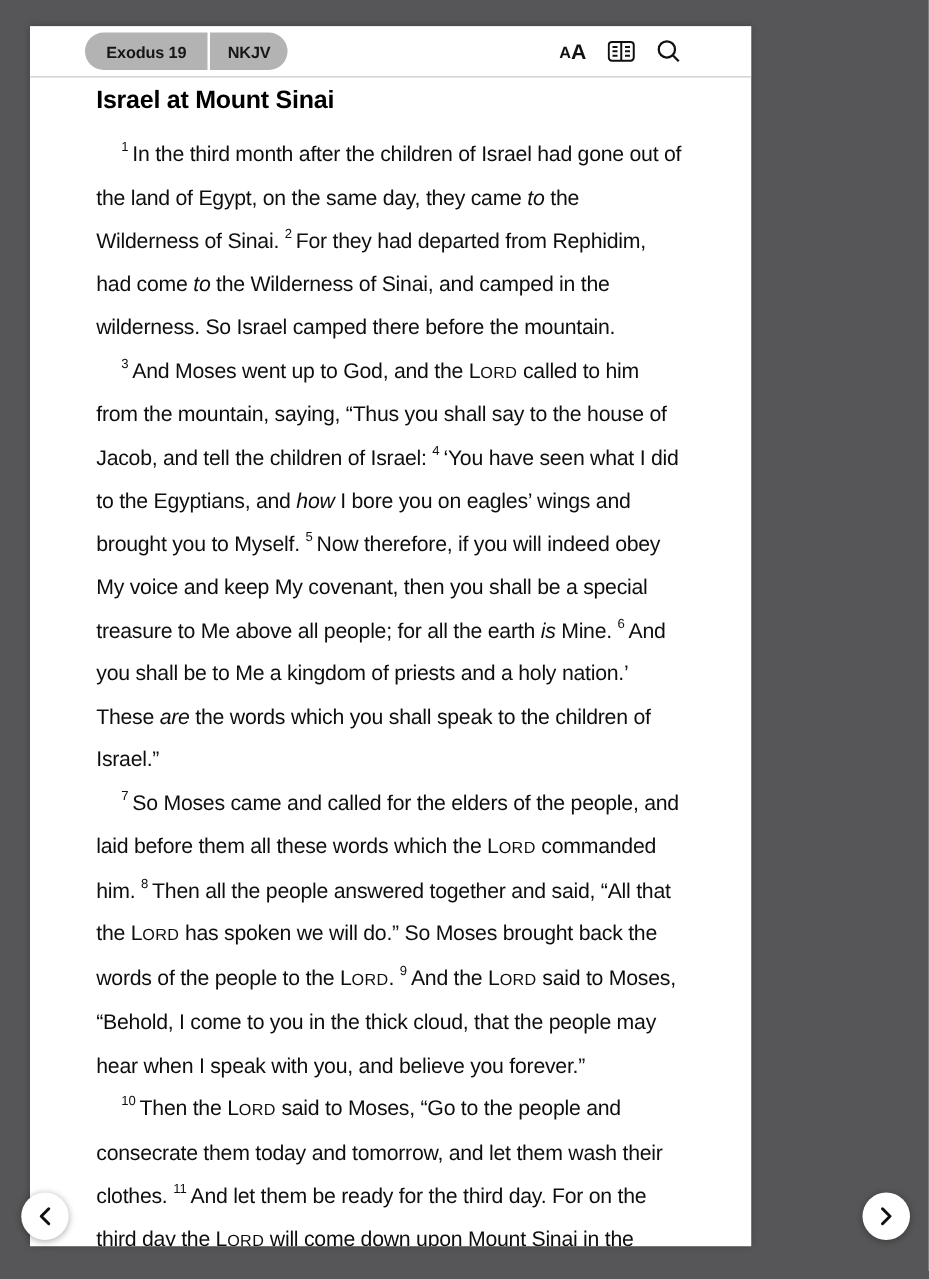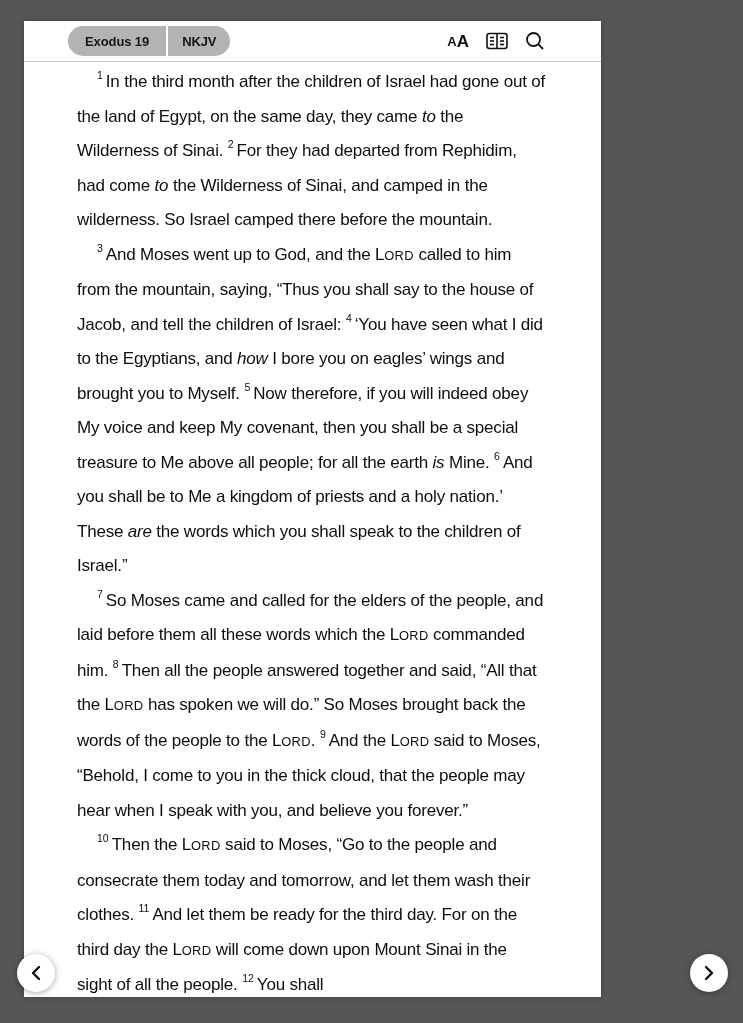--- a/index.html
+++ b/index.html
@@ -123,20 +123,21 @@
       <button class="icon-btn">
         <svg width="20" height="20" viewBox="0 0 20 20" fill="none" stroke="#111" stroke-width="1.8">
           <circle cx="8.5" cy="8.5" r="6.5"></circle>
           <line x1="13.4" y1="13.4" x2="18" y2="18"></line>
         </svg>
       </button>
     </div>
   </div>
 
   <div class="content">
+    <h1 class="section-title">Israel at Mount Sinai</h1>
     <div class="scripture">
         <p><sup class="verse">1</sup><span>In the third month after the children of Israel had gone out of the land of Egypt, on the same day, they came </span><em>to</em><span> the Wilderness of Sinai. </span><sup class="verse">2</sup><span>For they had departed from Rephidim, had come </span><em>to</em><span> the Wilderness of Sinai, and camped in the wilderness. So Israel camped there before the mountain.</span></p>
         <p><sup class="verse">3</sup><span>And Moses went up to God, and the </span><span class="lord">L<span class="sc">ORD</span></span><span> called to him from the mountain, saying, “Thus you shall say to the house of Jacob, and tell the children of Israel: </span><sup class="verse">4</sup><span>‘You have seen what I did to the Egyptians, and </span><em>how</em><span> I bore you on eagles’ wings and brought you to Myself. </span><sup class="verse">5</sup><span>Now therefore, if you will indeed obey My voice and keep My covenant, then you shall be a special treasure to Me above all people; for all the earth </span><em>is</em><span> Mine. </span><sup class="verse">6</sup><span>And you shall be to Me a kingdom of priests and a holy nation.’ These </span><em>are</em><span> the words which you shall speak to the children of Israel.”</span></p>
         <p><sup class="verse">7</sup><span>So Moses came and called for the elders of the people, and laid before them all these words which the </span><span class="lord">L<span class="sc">ORD</span></span><span> commanded him. </span><sup class="verse">8</sup><span>Then all the people answered together and said, “All that the </span><span class="lord">L<span class="sc">ORD</span></span><span> has spoken we will do.” So Moses brought back the words of the people to the </span><span class="lord">L<span class="sc">ORD</span></span><span>. </span><sup class="verse">9</sup><span>And the </span><span class="lord">L<span class="sc">ORD</span></span><span> said to Moses, “Behold, I come to you in the thick cloud, that the people may hear when I speak with you, and believe you forever.”</span></p>
         <p><sup class="verse">10</sup><span>Then the </span><span class="lord">L<span class="sc">ORD</span></span><span> said to Moses, “Go to the people and consecrate them today and tomorrow, and let them wash their clothes. </span><sup class="verse">11</sup><span>And let them be ready for the third day. For on the third day the </span><span class="lord">L<span class="sc">ORD</span></span><span> will come down upon Mount Sinai in the sight of all the people. </span><sup class="verse">12</sup><span>You shall</span></p>
       </div>
   </div>
 
 </div>
 

